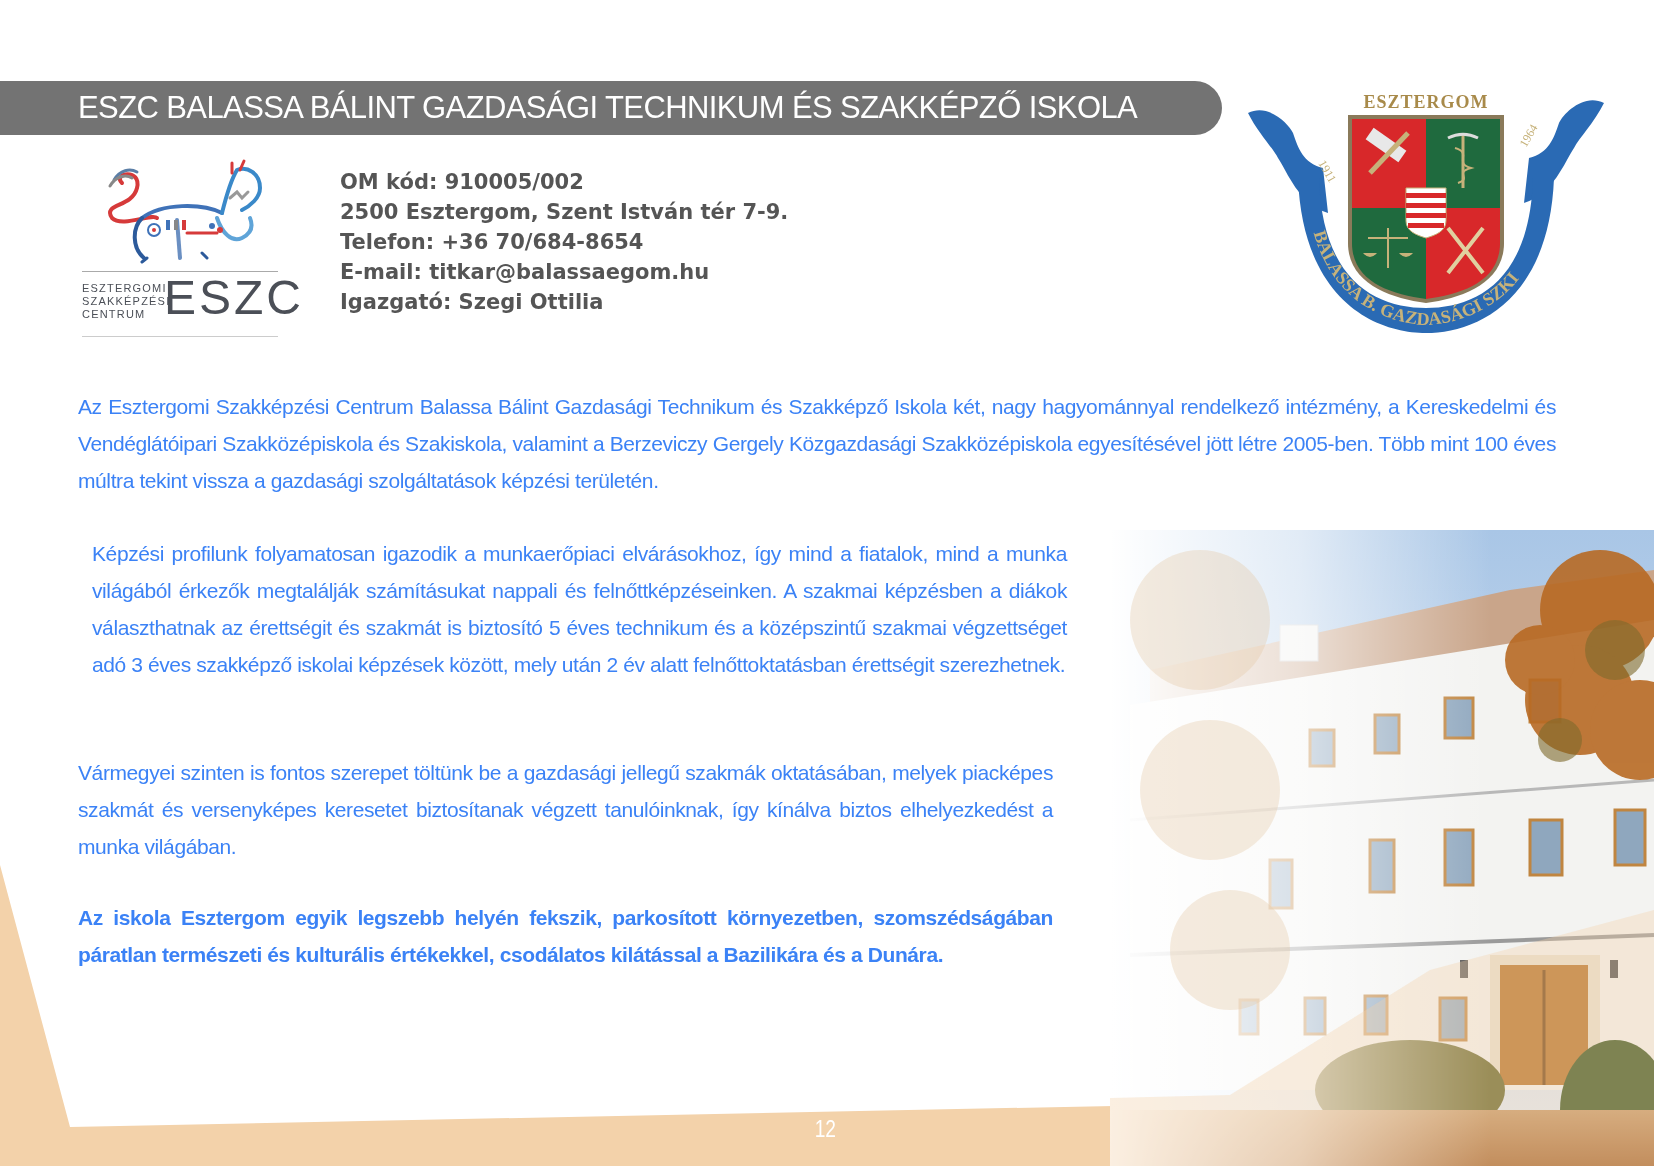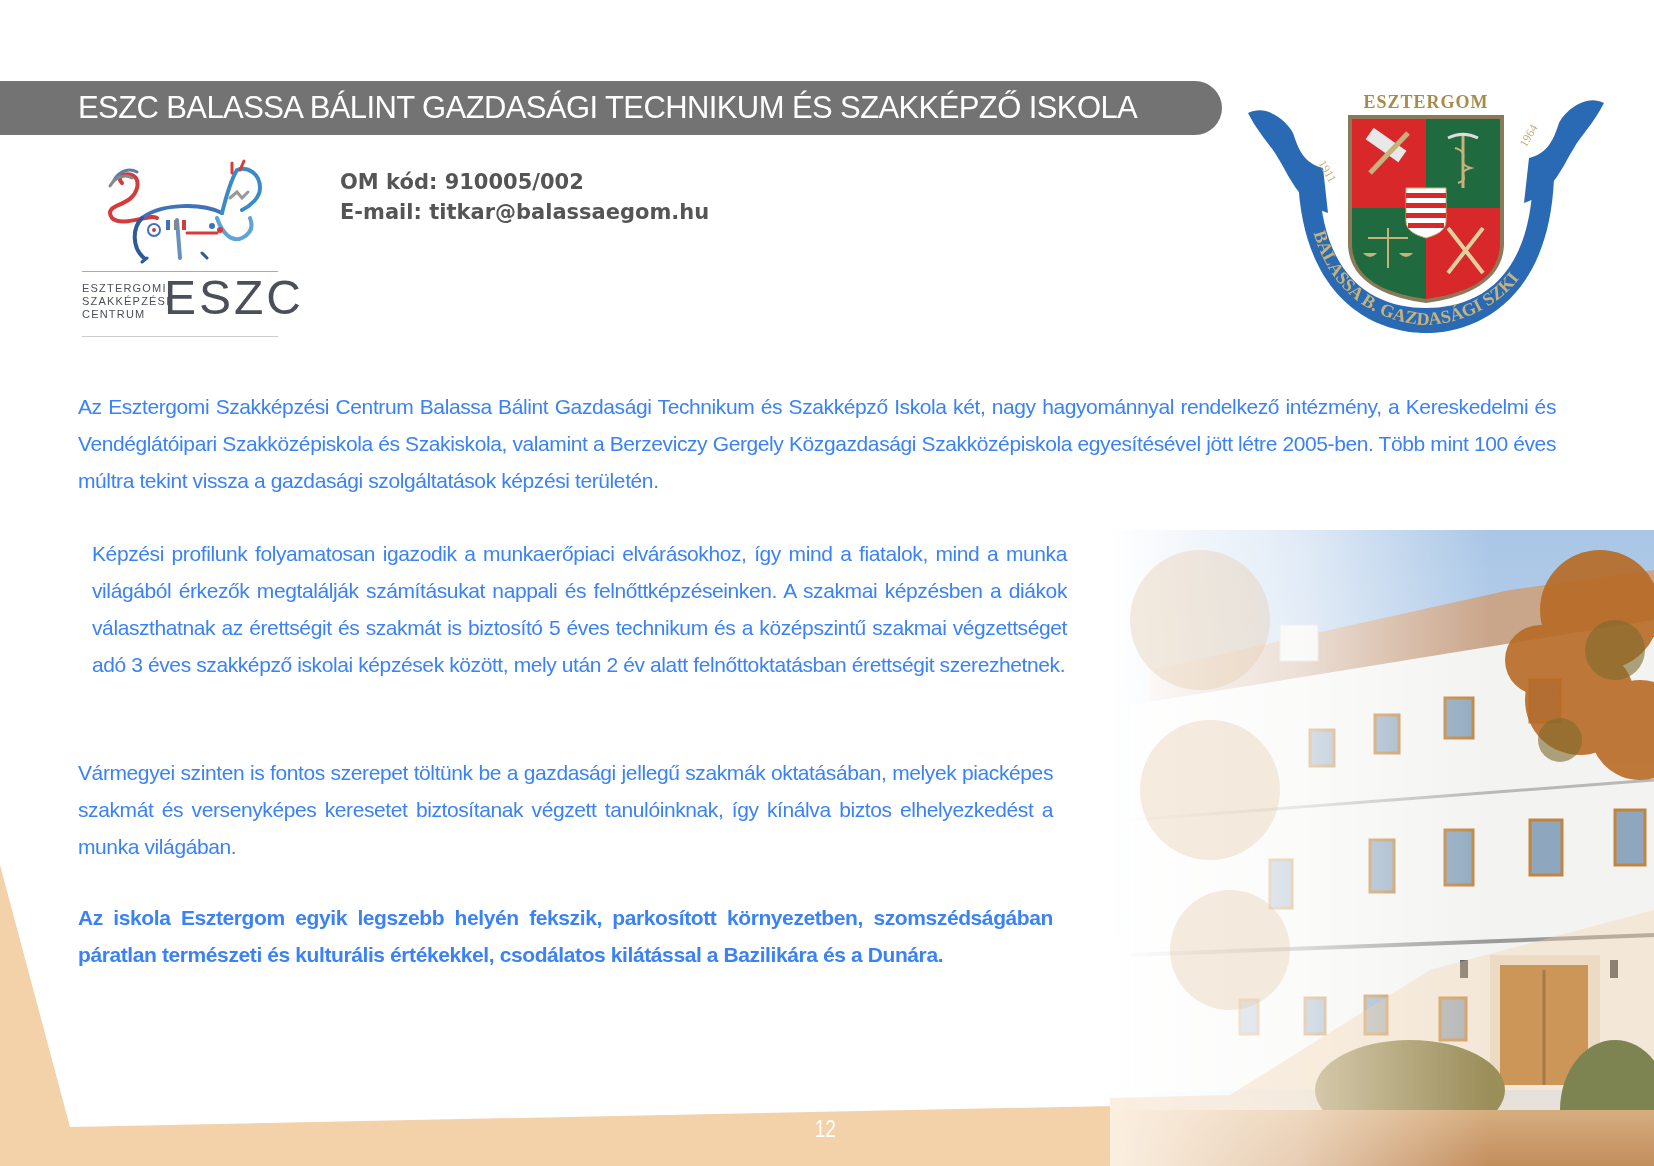--- a/index.html
+++ b/index.html
@@ -170,21 +170,24 @@
     <div>ESZTERGOMI</div>
     <div>SZAKKÉPZÉSI</div>
     <div>CENTRUM</div>
   </div>
   <div class="eszc-big">ESZC</div>
   <div class="eszc-bottom-line"></div>
 </div>
 
 <div class="contact">
   <div>OM kód: 910005/002</div>
+  <div>2500 Esztergom, Szent István tér 7-9.</div>
+  <div>Telefon: +36 70/684-8654</div>
   <div>E-mail: titkar@balassaegom.hu</div>
+  <div>Igazgató: Szegi Ottilia</div>
 </div>
 
 <div class="crest">
   <svg width="356" height="240" viewBox="0 0 356 240">
     <defs>
       <path id="ribbonArc" d="M 60 110 C 70 200, 130 230, 178 232 C 226 230, 290 200, 300 110"></path>
     </defs>
 
     <path d="M 0 20 C 20 10, 40 30, 45 40 C 50 55, 55 70, 75 75 L 80 120 C 50 110, 40 80, 30 65 C 25 55, 10 40, 0 20 Z" fill="#2a6ab4"></path>
     <path d="M 356 10 C 336 0, 316 20, 311 30 C 306 45, 301 60, 281 65 L 276 110 C 306 100, 316 70, 326 55 C 331 45, 346 30, 356 10 Z" fill="#2a6ab4"></path>

